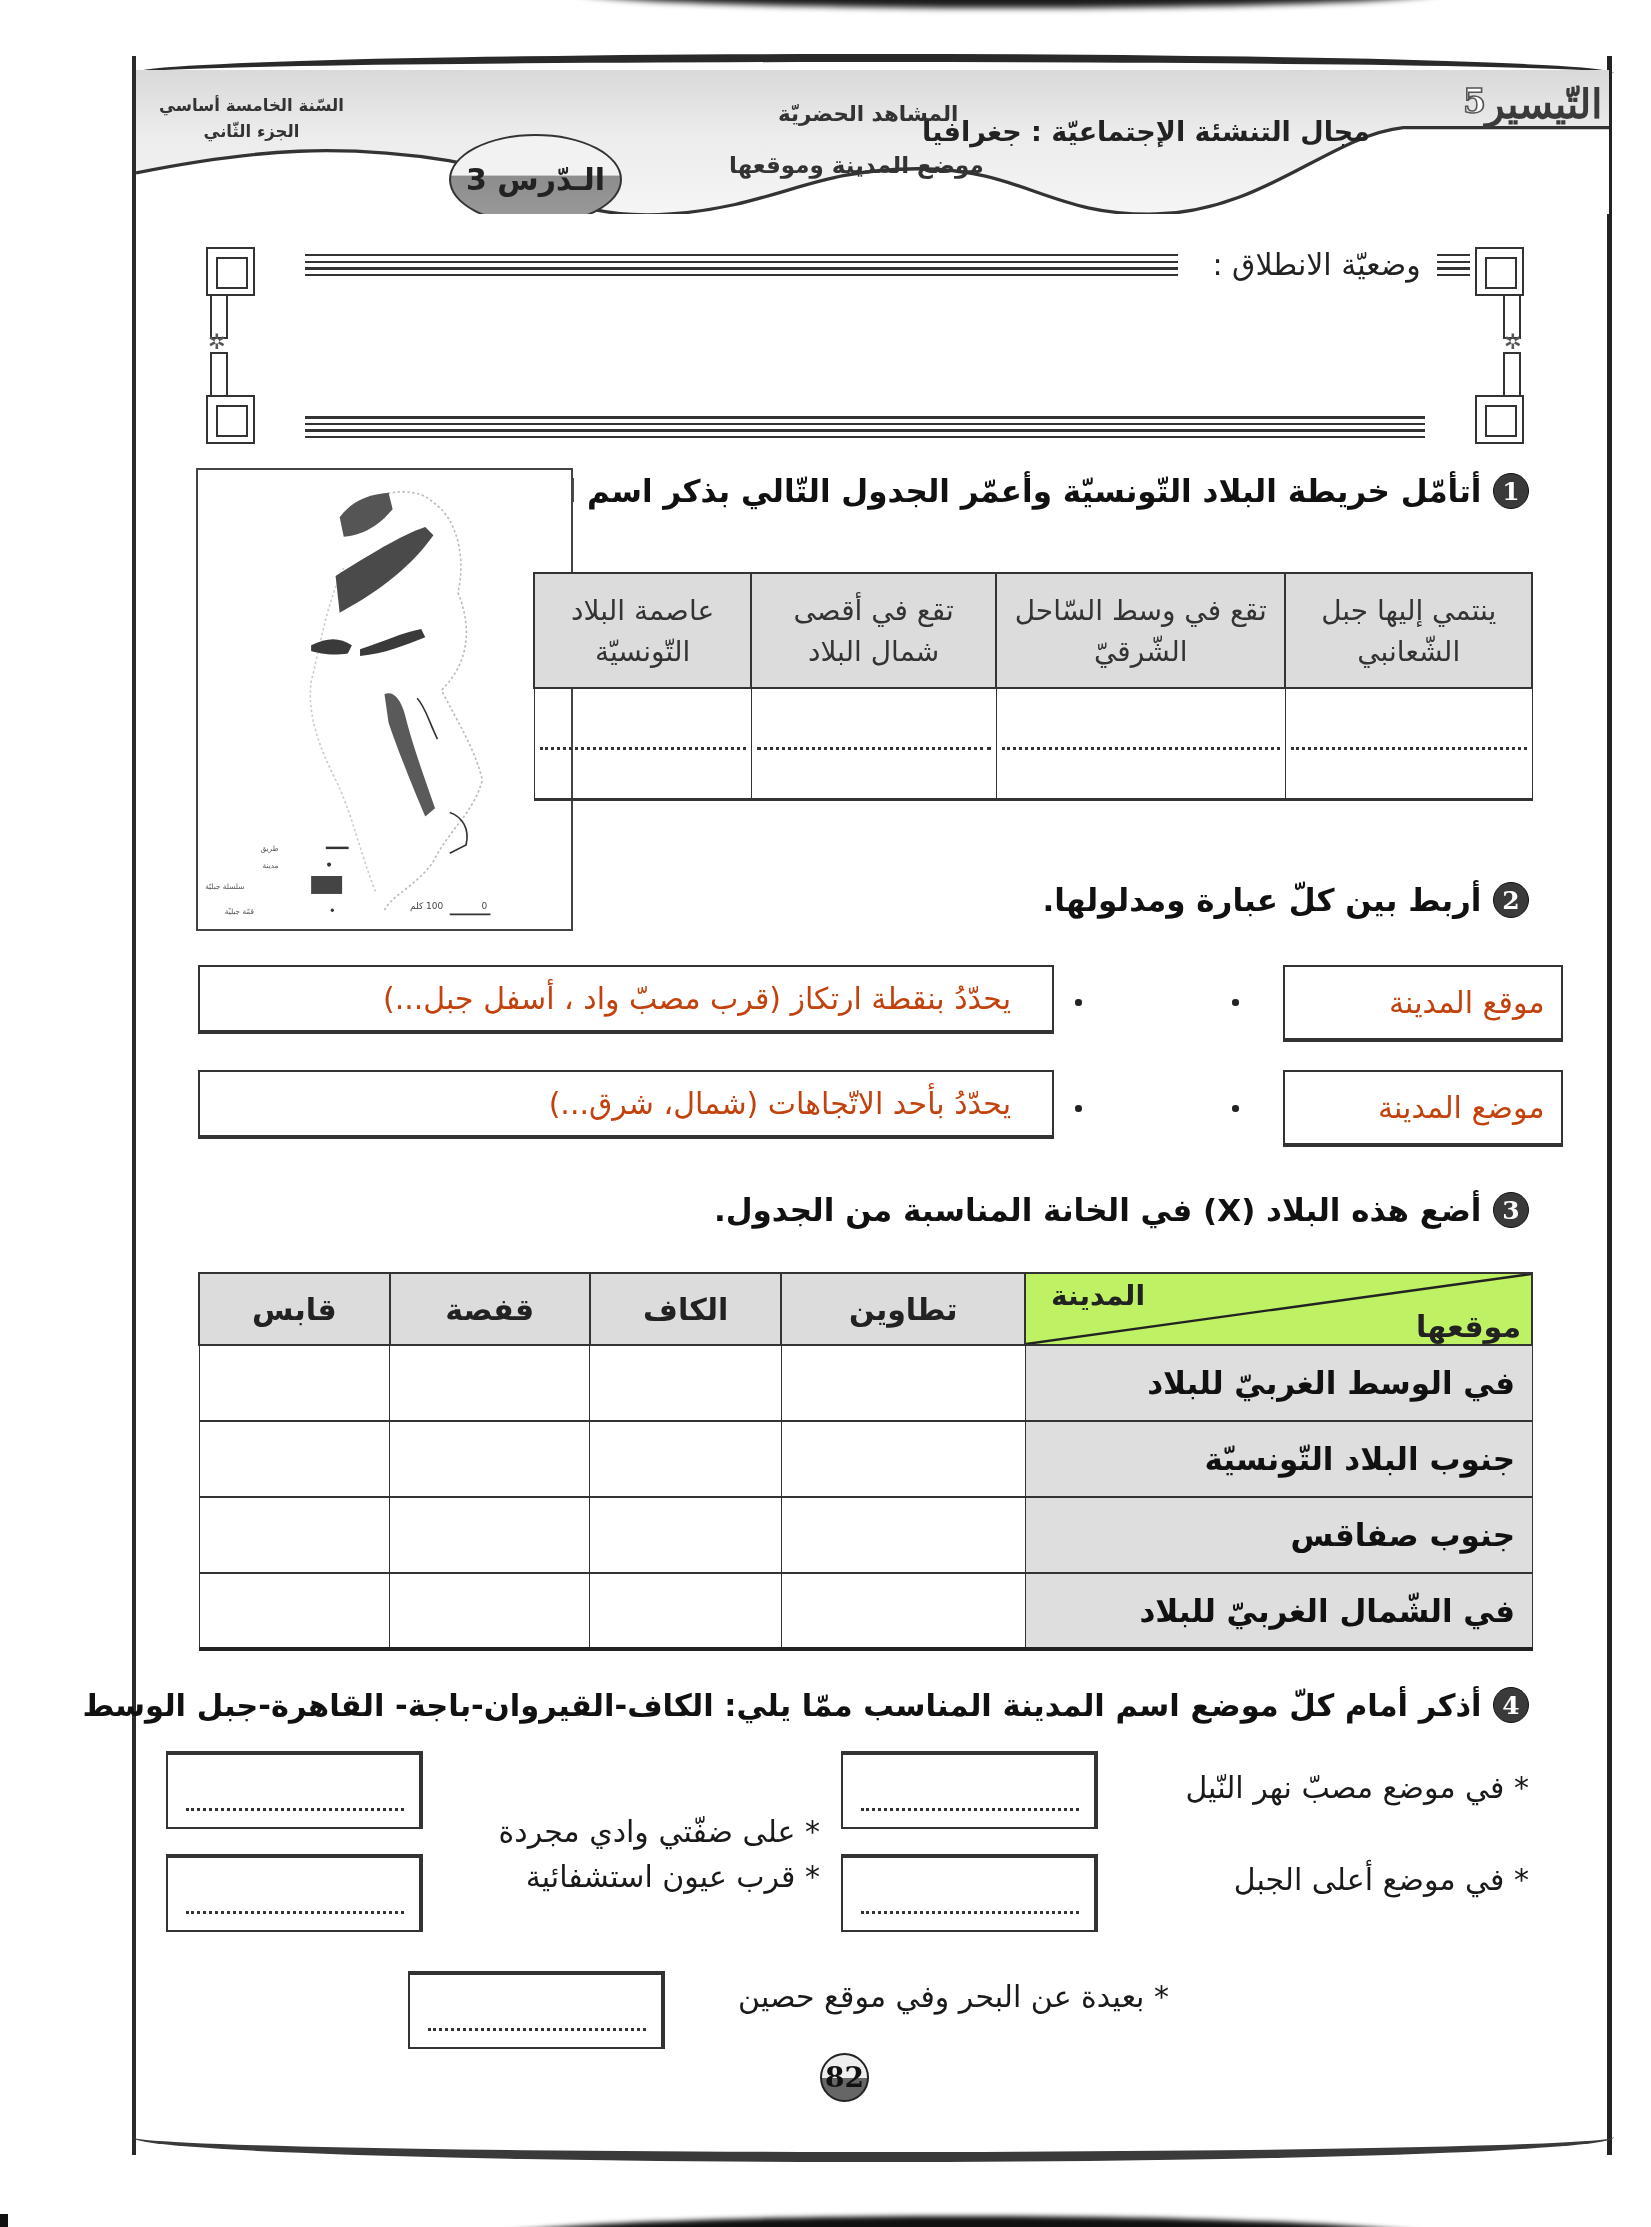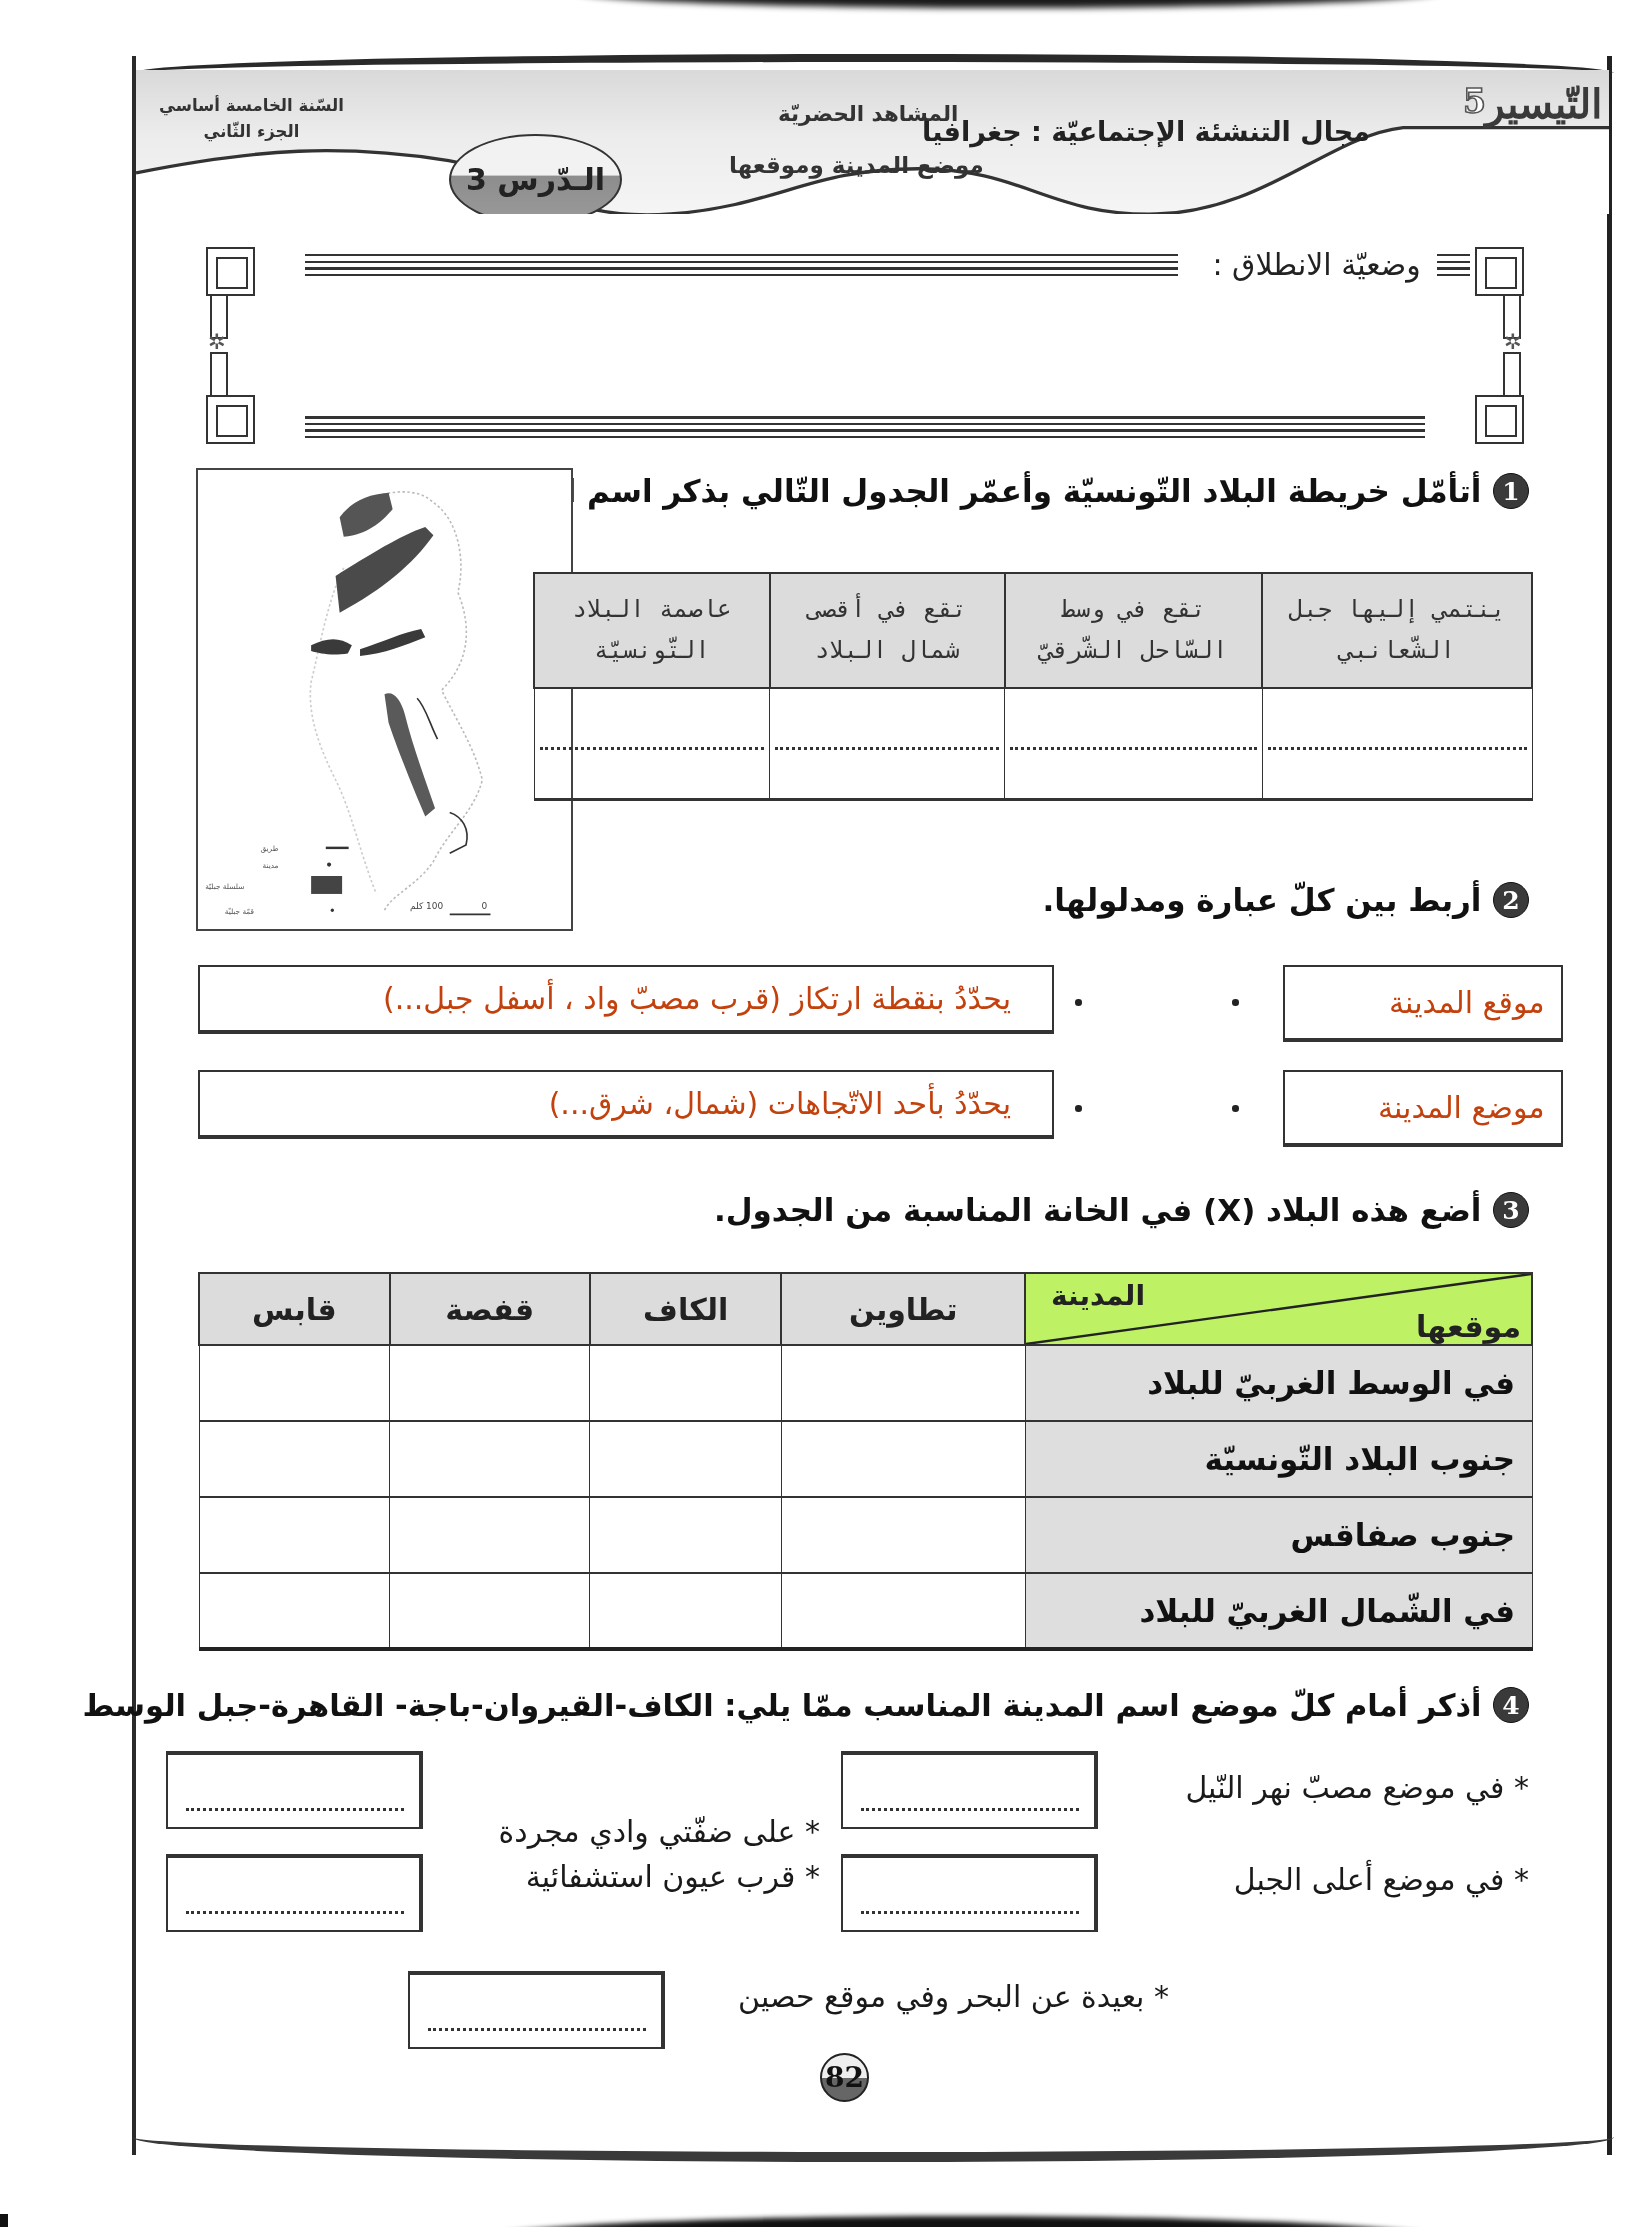--- a/index.html
+++ b/index.html
@@ -56,21 +56,21 @@
   .q-num { width: 36px; height: 36px; border-radius: 50%; background: #3a3a3a; color: #fff; font-size: 25px; font-weight: bold;
     display: inline-flex; align-items: center; justify-content: center; border: 1.6px solid #111; font-family: "DejaVu Serif", serif; }
 
   
   .map { position: absolute; left: 196px; top: 468px; width: 377px; height: 463px; border: 2.5px solid #444; background: #fff; overflow: hidden; }
   .map svg { width: 100%; height: 100%; }
 
   
   table { border-collapse: collapse; position: absolute; }
   .t1 { left: 533px; top: 572px; width: 1000px; }
-  .t1 th { background: #dcdcdc; border: 2.5px solid #333; font-weight: normal; font-size: 24px; line-height: 41px; height: 115px; color: #333; padding: 3.3px 8.2px; font-family: Liberation Mono, monospace; }
+  .t1 th { background: #dcdcdc; border: 2.5px solid #333; font-weight: normal; font-size: 28px; line-height: 41px; height: 115px; color: #333; padding: 3.3px 8.2px; }
   .t1 td { border: 1.6px solid #333; border-top: 2.5px solid #333; height: 111px; position: relative; }
   .t1 td .dots { position: absolute; left: 5px; right: 5px; top: 58px; border-top: 3.3px dotted #333; }
   .t1 tr:last-child td { border-bottom: 3.3px solid #333; }
 
   
   .m-box { position: absolute; border: 2.5px solid #333; border-bottom-width: 4.1px; background: #fff; font-size: 30px; display: flex; align-items: center; color: #c2410c; }
   .m-right { left: 1283px; width: 280px; height: 77px; justify-content: flex-start; padding-right: 16.5px; padding-left: 36px; }
   .m-left { left: 198px; width: 856px; height: 69px; justify-content: flex-start; padding-right: 41px; }
   .m-dot { position: absolute; width: 6.6px; height: 6.6px; border-radius: 50%; background: #222; }
 

